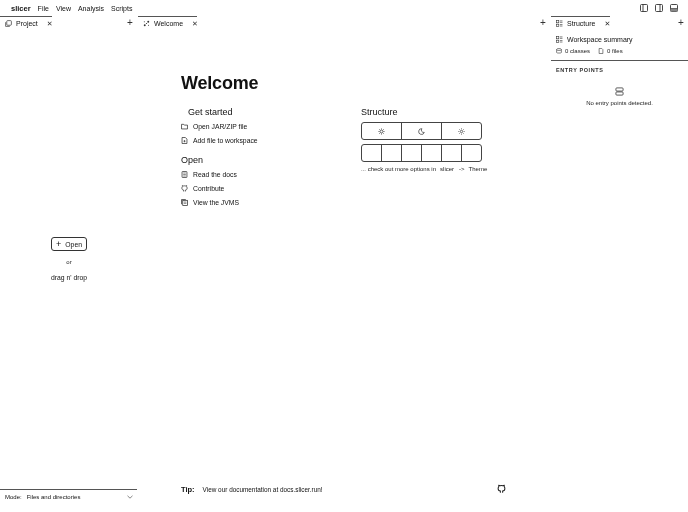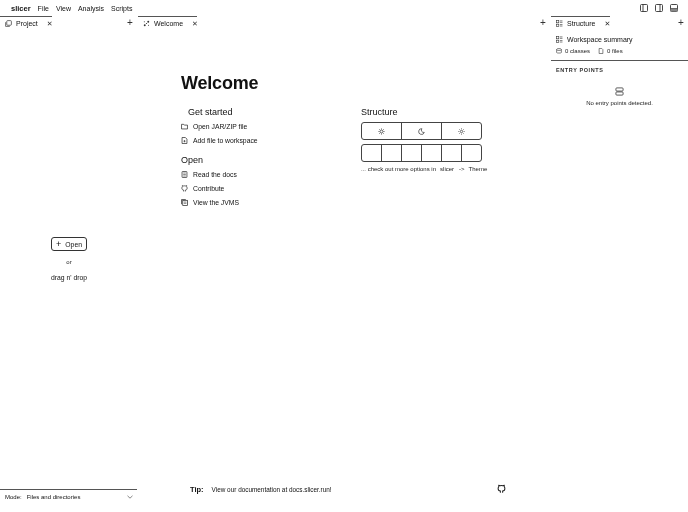--- a/index.html
+++ b/index.html
@@ -174,21 +174,21 @@
   <div></div>
   <div></div>
 </div>
 <div class="abs small" style="left:361px; top:166px; display:flex; gap:3px;">
   <span>... check out more options in</span>
   <span style="margin-left:1px;">slicer</span>
   <span style="margin-left:2px;">-&gt;</span>
   <span style="margin-left:1px;">Theme</span>
 </div>
 
-<div class="abs" style="left:181px; top:485px; display:flex; align-items:baseline; gap:8px;margin-left:9px;">
+<div class="abs" style="left:181px; top:485px; display:flex; align-items:baseline; gap:8px;">
   <span style="font-weight:bold; font-size:7.5px;">Tip:</span>
   <span style="font-size:6.4px;">View our documentation at docs.slicer.run!</span>
 </div>
 <svg class="abs" style="left:497px; top:484px;" width="9" height="10" viewBox="0 0 8 8">
     <path d="M3 7.4 V5.8 C1.5 5.6 1 4.8 1 3.5 C1 2.6 1.4 2 1.6 1.8 C1.4 1.2 1.6 0.6 1.6 0.6 C2.2 0.6 2.8 1.1 2.8 1.1 C3.5 0.9 4.5 0.9 5.2 1.1 C5.2 1.1 5.8 0.6 6.4 0.6 C6.4 0.6 6.6 1.2 6.4 1.8 C6.6 2 7 2.6 7 3.5 C7 4.8 6.5 5.6 5 5.8 V7.4" fill="none" stroke="#222" stroke-width="0.9"></path>
   </svg>
 
 <span class="abs plus" style="left:540px; top:18px;">+</span>
 <div class="abs tabline" style="left:551px; top:16px; width:59px;"></div>
 <div class="abs tab" style="left:556px; top:16px;">

